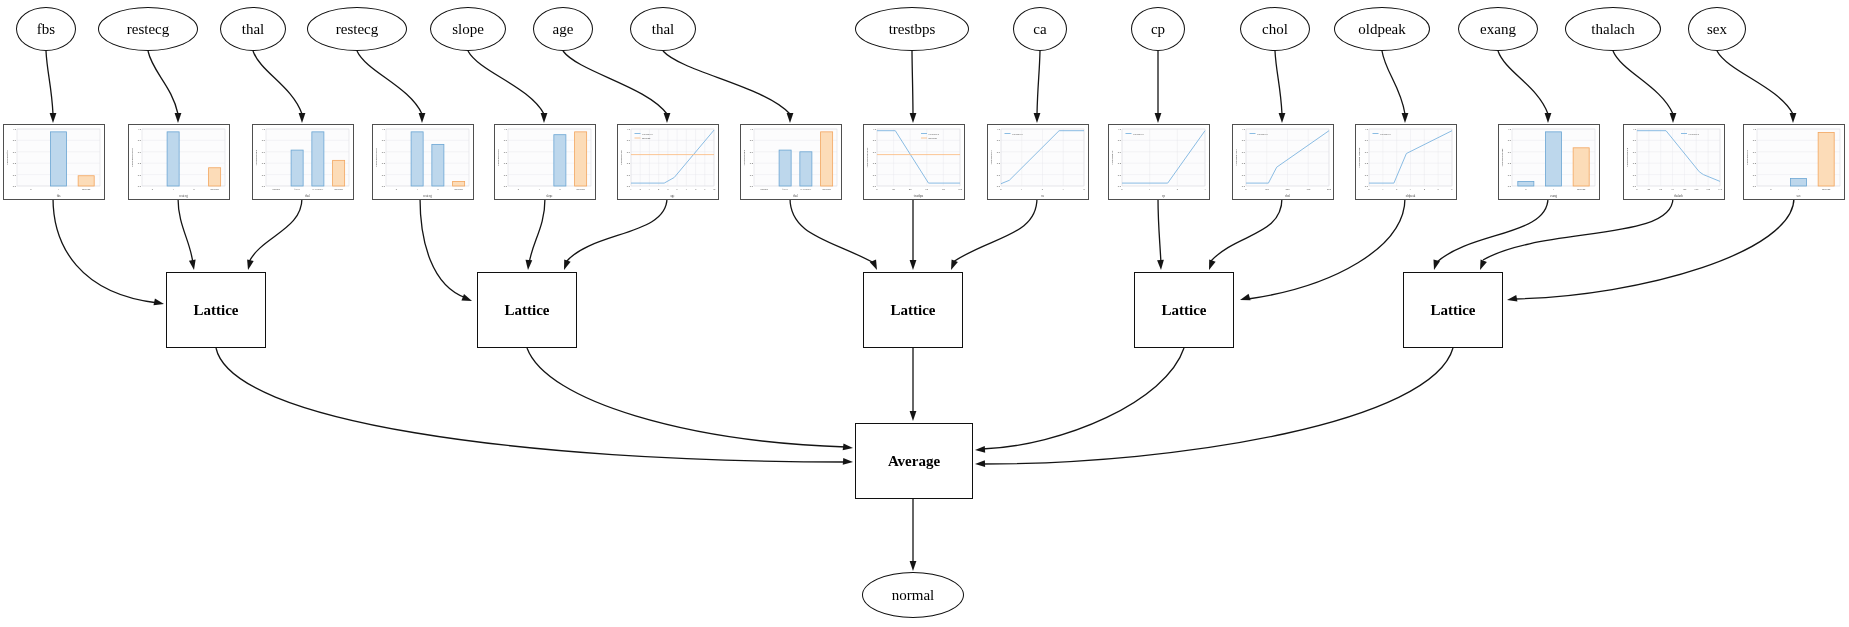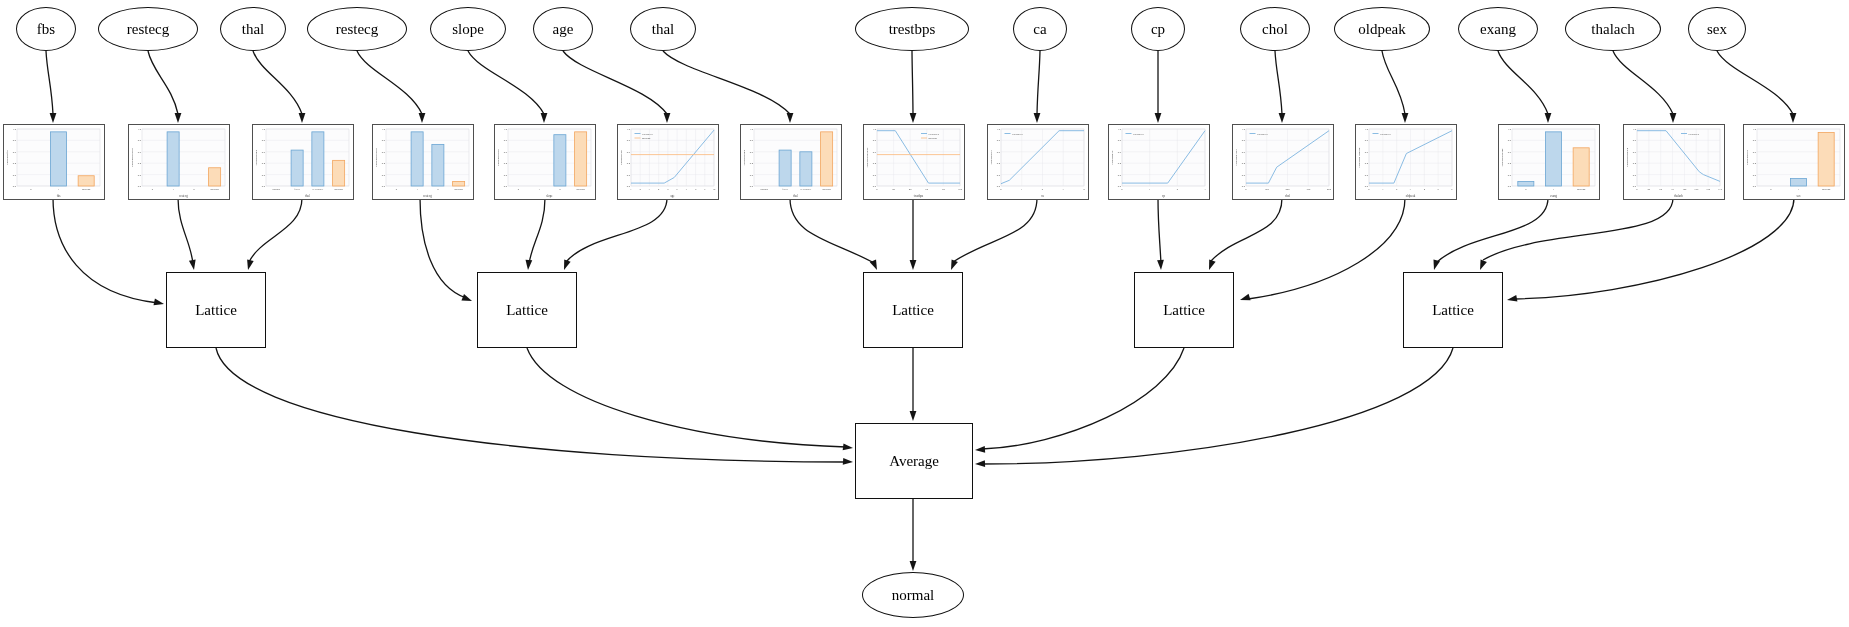--- a/index.html
+++ b/index.html
@@ -2,21 +2,21 @@
 <html><head>
 <meta charset="utf-8">
 <style>
   html,body{margin:0;padding:0;background:#ffffff;}
   #stage{position:relative;width:1849px;height:627px;background:#ffffff;overflow:hidden;
          font-family:"Liberation Serif", serif;}
   #edge-layer{position:absolute;left:0;top:0;width:1849px;height:627px;}
   .node{position:absolute;display:flex;align-items:center;justify-content:center;
         background:#ffffff;border:1.3px solid #101010;box-sizing:border-box;}
   .ellipse{border-radius:50%;}
-  .rect{border-width:1.5px;}
+  .rect{border-width:1.5px;font-weight:bold;}
   .node span{font-size:15px;color:#000;white-space:nowrap;}
   .chart{position:absolute;background:#ffffff;border:1.5px solid #4f4f4f;box-sizing:content-box;}
   .chart svg{display:block;}
 </style>
 </head>
 <body>
 
 <div id="stage">
   <svg id="edge-layer" viewBox="0 0 1849 627" xmlns="http://www.w3.org/2000/svg">
       <path d="M 46 51 C 47.05 72, 51.6 86, 53 114" fill="none" stroke="#141414" stroke-width="1.3"></path>

